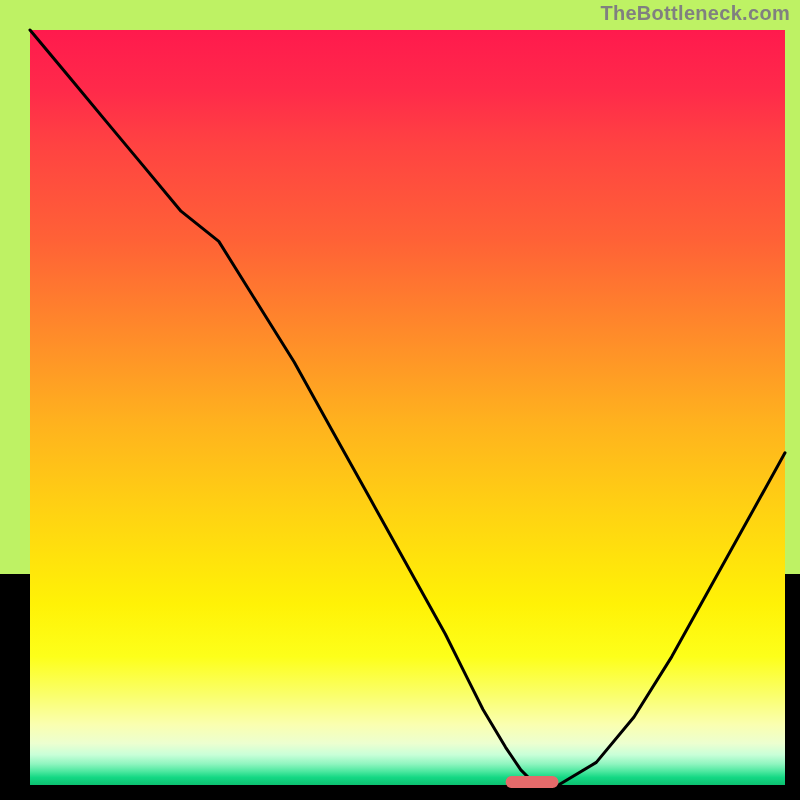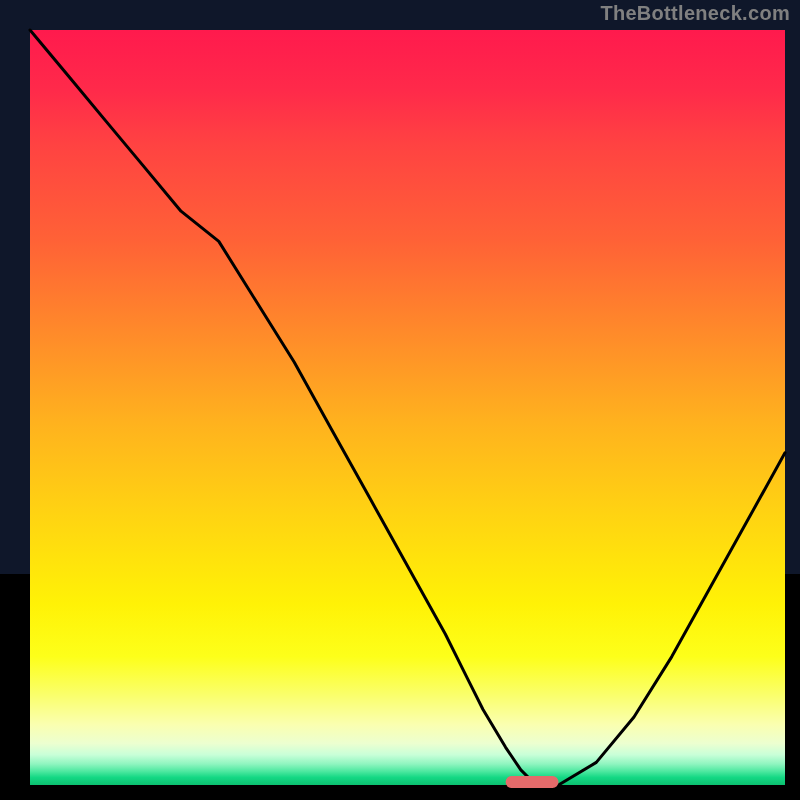--- a/index.html
+++ b/index.html
@@ -8,21 +8,21 @@
     width: 800px;
     height: 800px;
     background: #000;
     overflow: hidden;
     font-family: Arial, Helvetica, sans-serif;
   }
   .frame {
     position: relative;
     width: 800px;
     height: 574px;
-    background: #0f172a;
+    background: #bef264;
   }
   .attribution {
     position: absolute;
     top: 2px;
     right: 10px;
     color: #808080;
     font-size: 20px;
     font-weight: 600;
     letter-spacing: 0.3px;
     user-select: none;

